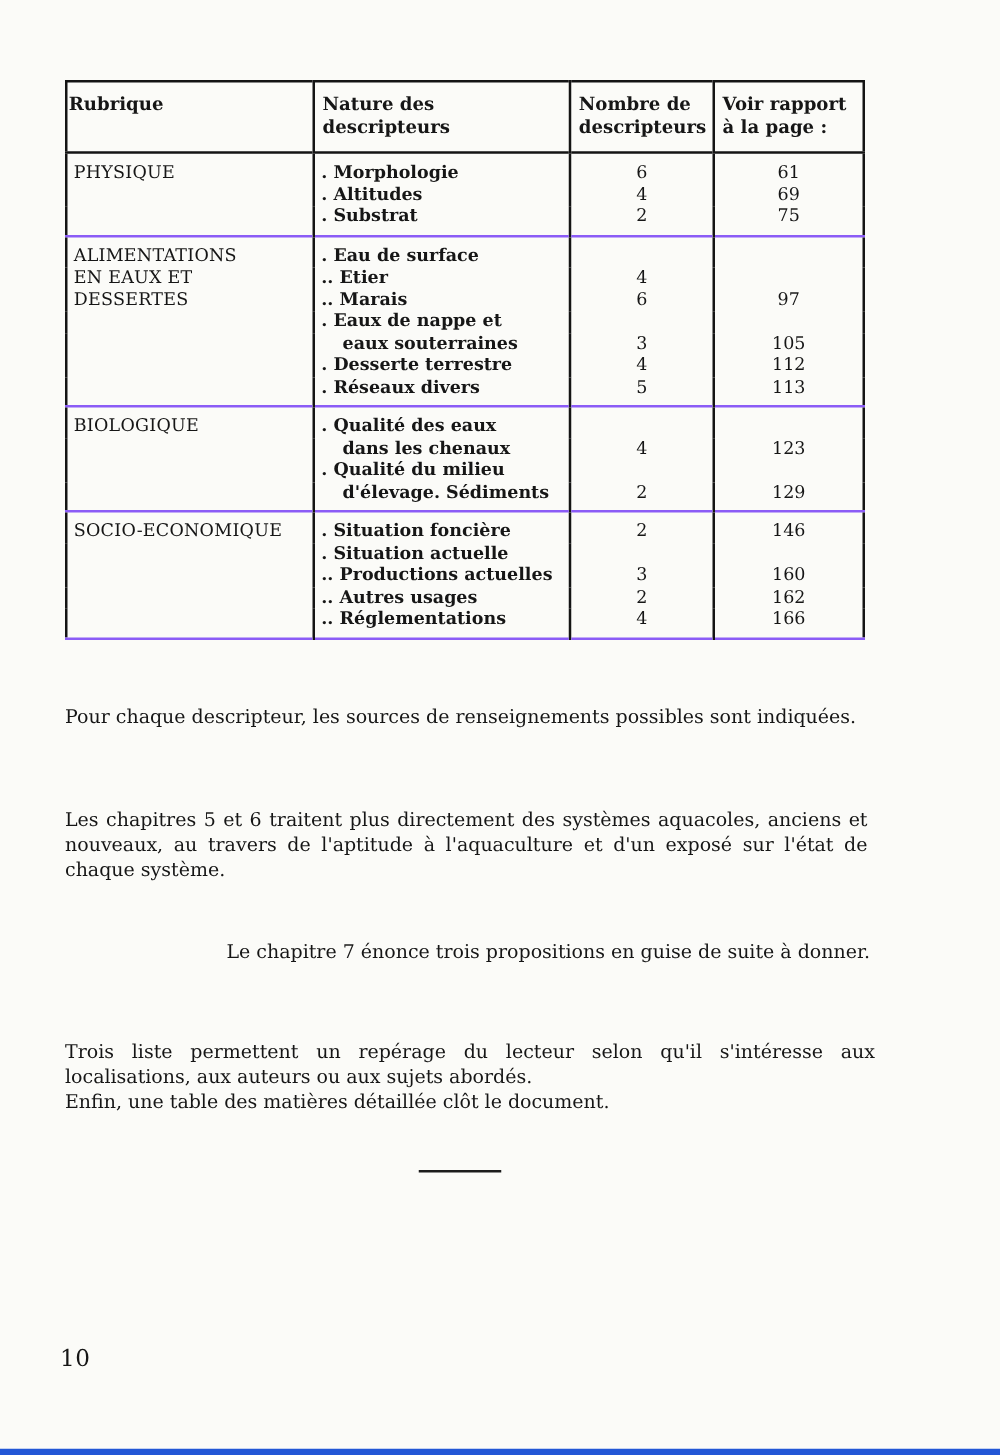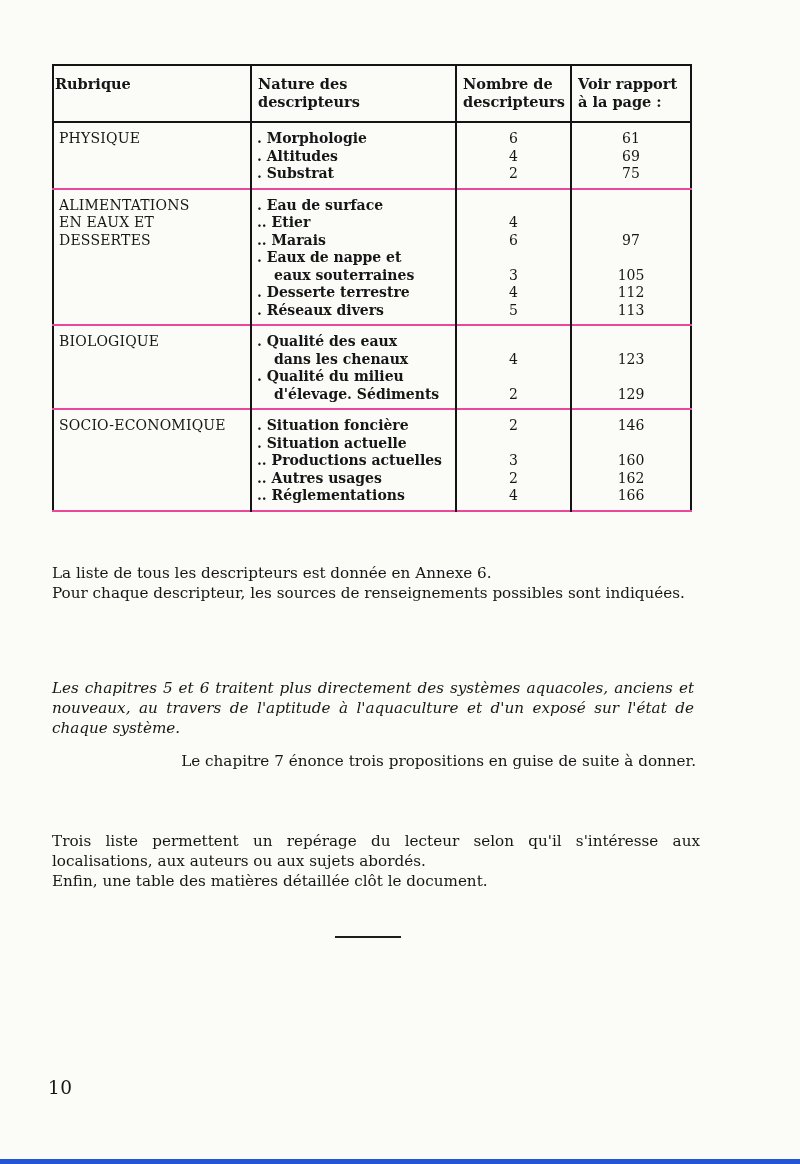--- a/index.html
+++ b/index.html
@@ -23,34 +23,34 @@
   table.desc th, table.desc td { vertical-align:top; }
   thead { border-bottom:2px solid #141414; }
   thead th {
     font-weight:bold; font-size:14.5px; line-height:18px;
     padding:9px 6px 10px;
     text-align:left;
   }
   thead th.h-rubrique { text-align:left; padding-left:1px; }
   th.h-nature, th.h-nombre, td.num,
   th.h-page, td.pg, td.nature { border-left:2px solid #141414; }
-  tbody { border-bottom:2px solid #ec4899; }
+  tbody { border-bottom:2px solid #8b5cf6; }
   table.desc td { line-height:17.5px; padding:0 5px; }
   td.rub { padding-left:10px; white-space:pre-line; letter-spacing:.2px; }
   td.nature { padding-left:9px;font-weight:bold; }
   td.nature.cont { padding-left:22px; }
   td.num, td.pg { text-align:center; }
   tbody tr:first-child td { padding-top:7px; }
   tbody tr:last-child td { padding-bottom:5px; }
 
   
   .para { position:absolute; left:52px; width:644px; font-size:15.2px; line-height:20px; }
   .justify { text-align:justify; }
   .p-annexe   { top:563px; }
-  .p-chapitres{ top:678px; width:642px;font-style:italic; }
+  .p-chapitres{ top:646px; width:642px; }
   .p-chapitre7{ top:751px;text-align:right; }
   .p-index    { top:831px; width:648px; }
 
   .short-rule {
     position:absolute; left:335px; top:936px; width:66px; height:2px;
     background:#1c1c1c;
   }
   .page-number {
     position:absolute; left:48px; top:1077px;
     font-size:18.5px; letter-spacing:.5px;
@@ -186,21 +186,20 @@
         </tr>
         <tr>
           <td class="nature">.. Réglementations</td>
           <td class="num">4</td>
           <td class="pg">166</td>
         </tr>
       </tbody>
     </table>
 
   <div class="para p-annexe">
-    <div>La liste de tous les descripteurs est donnée en Annexe 6.</div>
     <div>Pour chaque descripteur, les sources de renseignements possibles sont indiquées.</div>
   </div>
 
   <div class="para p-chapitres justify">Les chapitres 5 et 6 traitent plus directement des systèmes aquacoles, anciens et nouveaux, au travers de l'aptitude à l'aquaculture et d'un exposé sur l'état de chaque système.</div>
 
   <div class="para p-chapitre7">Le chapitre 7 énonce trois propositions en guise de suite à donner.</div>
 
   <div class="para p-index">
     <div class="justify">Trois liste permettent un repérage du lecteur selon qu'il s'intéresse aux localisations, aux auteurs ou aux sujets abordés.</div>
     <div>Enfin, une table des matières détaillée clôt le document.</div>

